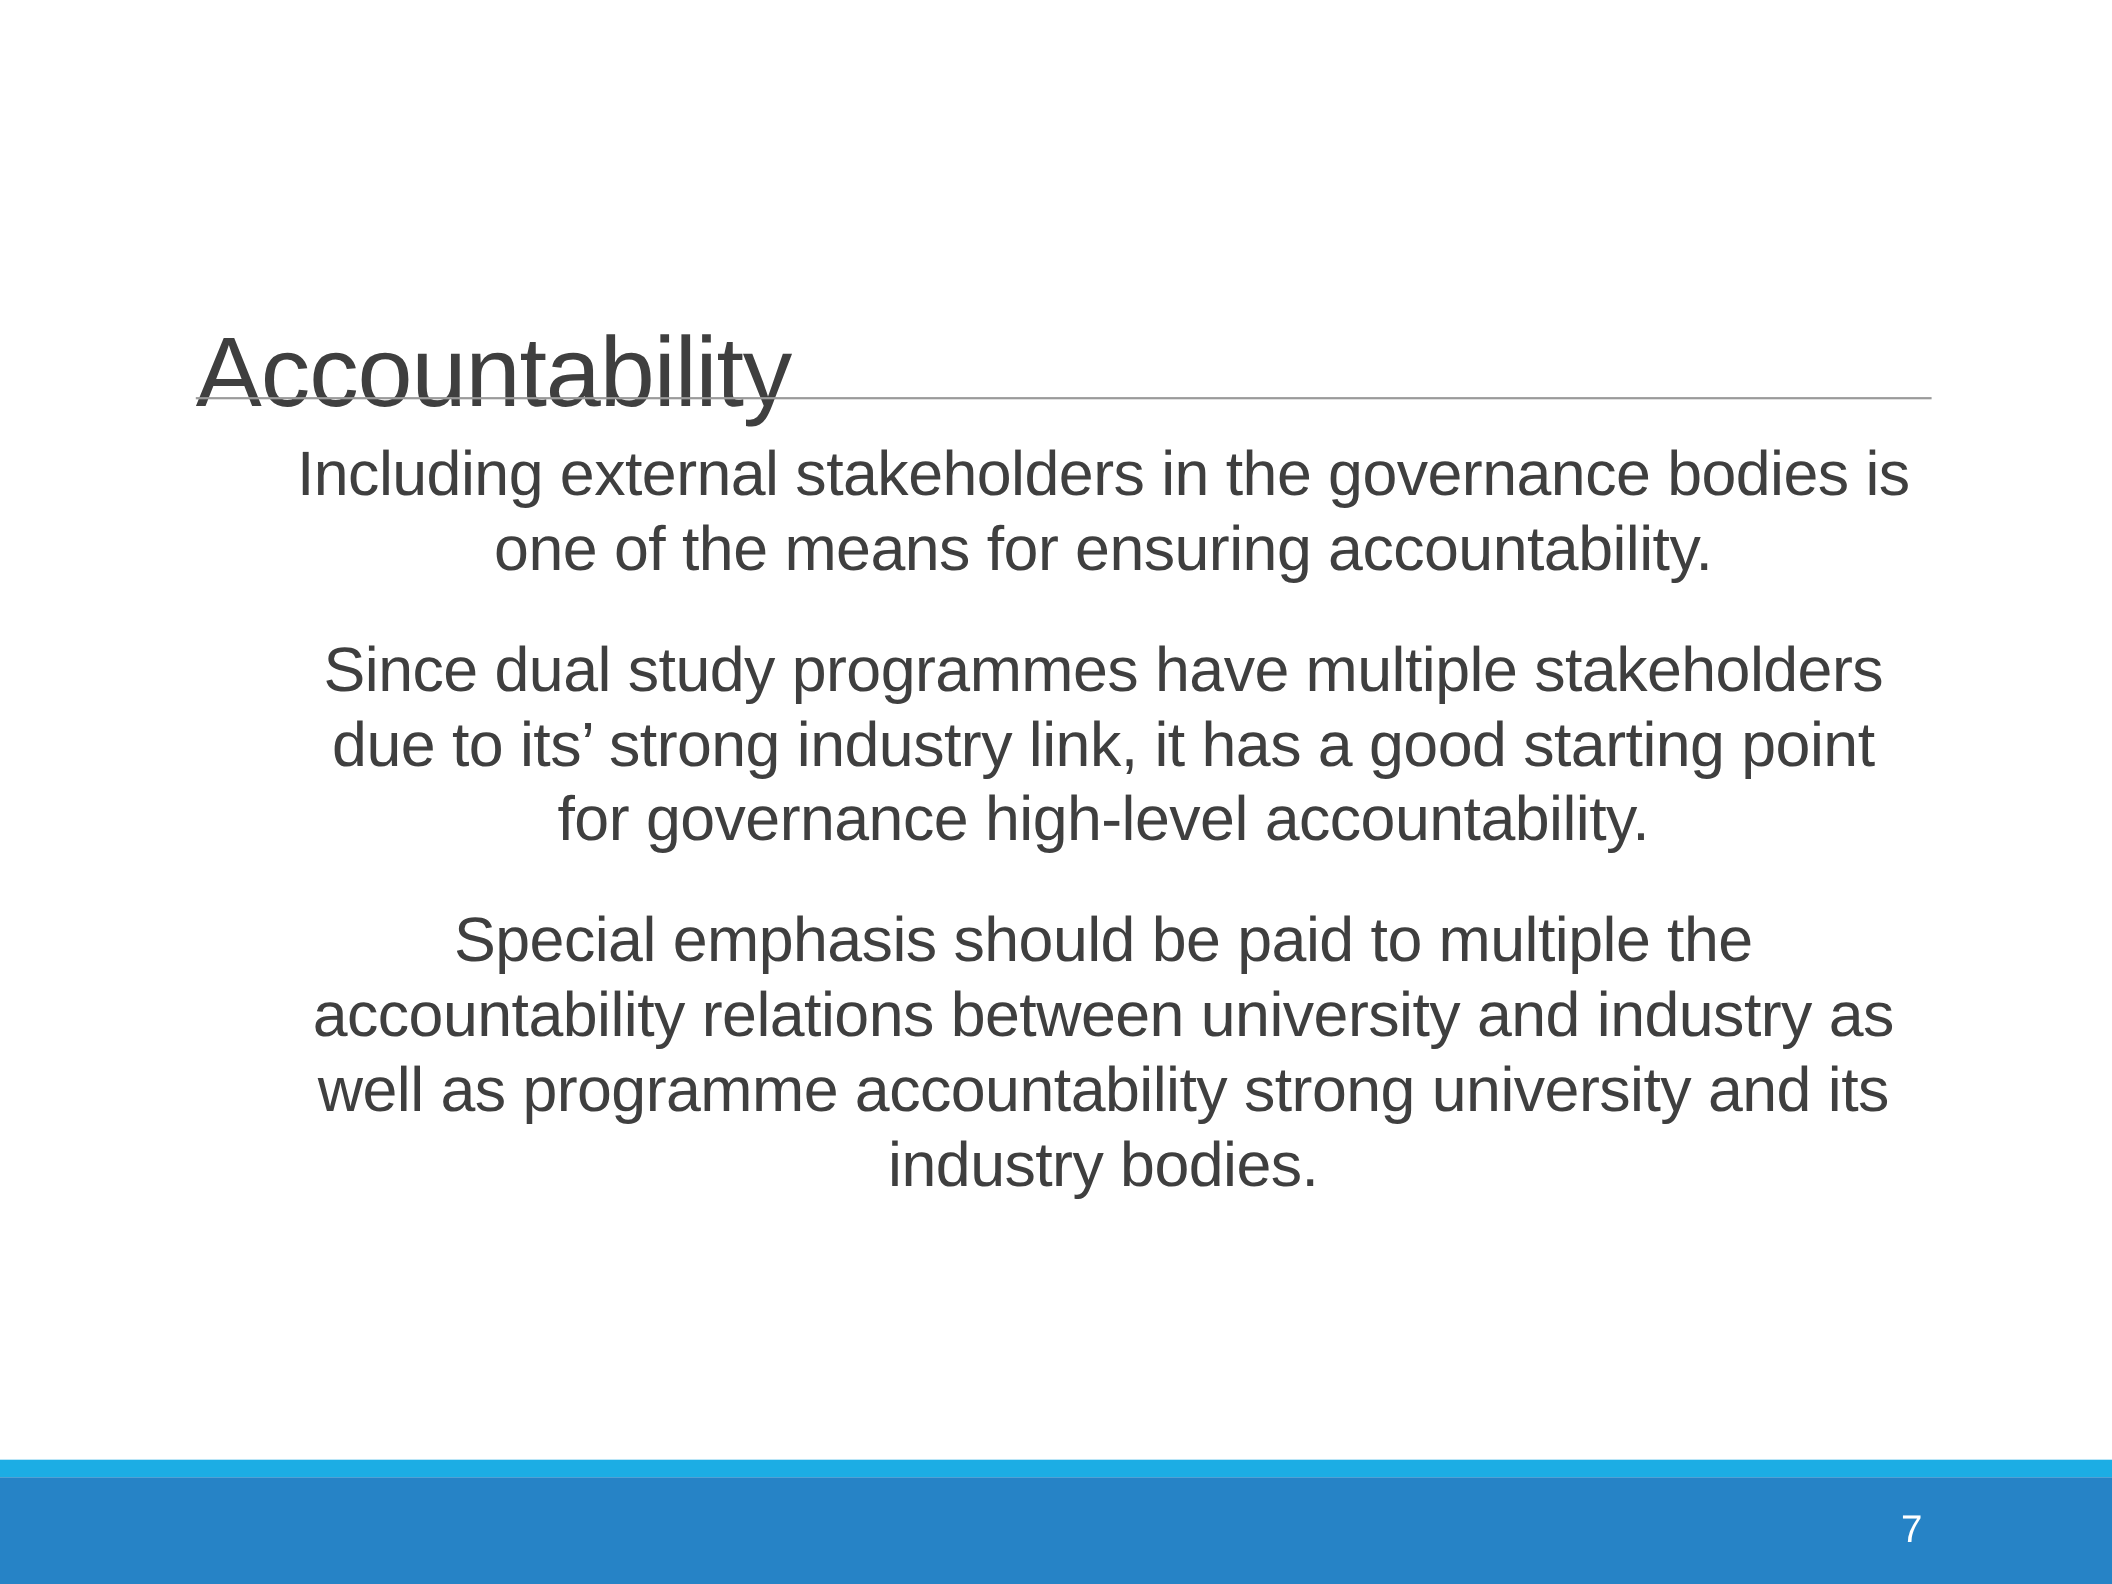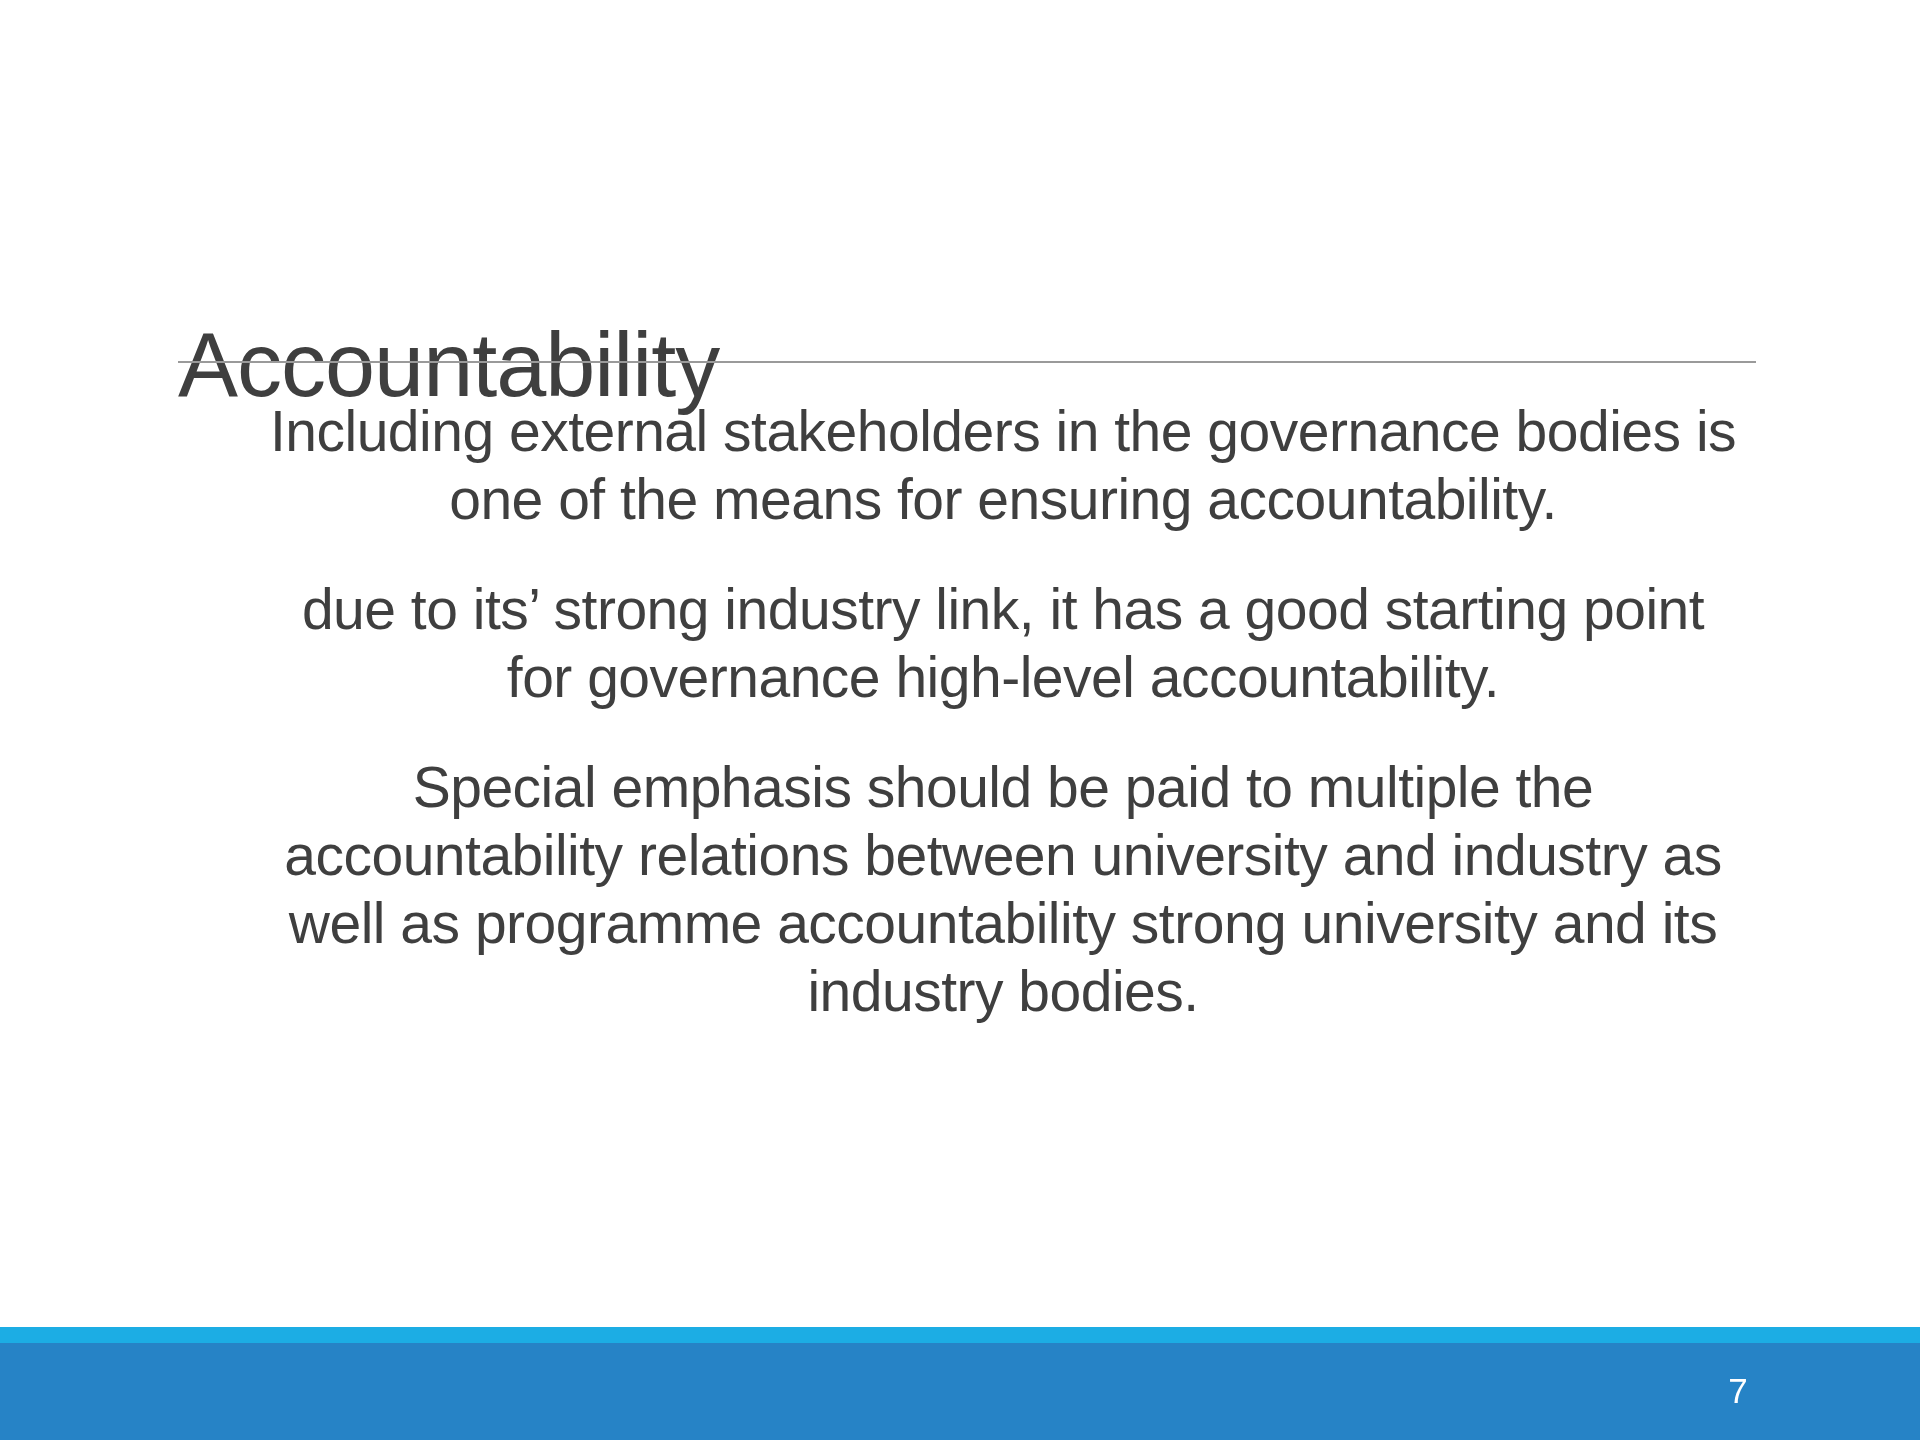--- a/index.html
+++ b/index.html
@@ -12,21 +12,21 @@
     width: 1920px;
     height: 1440px;
     background: #ffffff;
     overflow: hidden;
     font-family: "Liberation Sans", sans-serif;
     color: #3f3f3f;
   }
   .slide-title {
     position: absolute;
     left: 178px;
-    top: 258px;
+    top: 232px;
     font-size: 90px;
     font-weight: 300;
     letter-spacing: -1px;
     line-height: 1.05;
     color: #3f3f3f;
     white-space: nowrap;
   }
   .title-underline {
     position: absolute;
     left: 178px;
@@ -88,20 +88,21 @@
   <h1 class="slide-title">Accountability</h1>
 
   <div class="title-underline"></div>
 
   <div class="body-text">
     <p>
       <span class="line" style="display:block">Including external stakeholders in the governance bodies is</span>
       <span class="line" style="display:block">one of the means for ensuring accountability.</span>
     </p>
     <p>
+      <span class="line" style="display:block">Since dual study programmes have multiple stakeholders</span>
       <span class="line" style="display:block">due to its’ strong industry link, it has a good starting point</span>
       <span class="line" style="display:block">for governance high-level accountability.</span>
     </p>
     <p>
       <span class="line" style="display:block">Special emphasis should be paid to multiple the</span>
       <span class="line" style="display:block">accountability relations between university and industry as</span>
       <span class="line" style="display:block">well as programme accountability strong university and its</span>
       <span class="line" style="display:block">industry bodies.</span>
     </p>
   </div>

